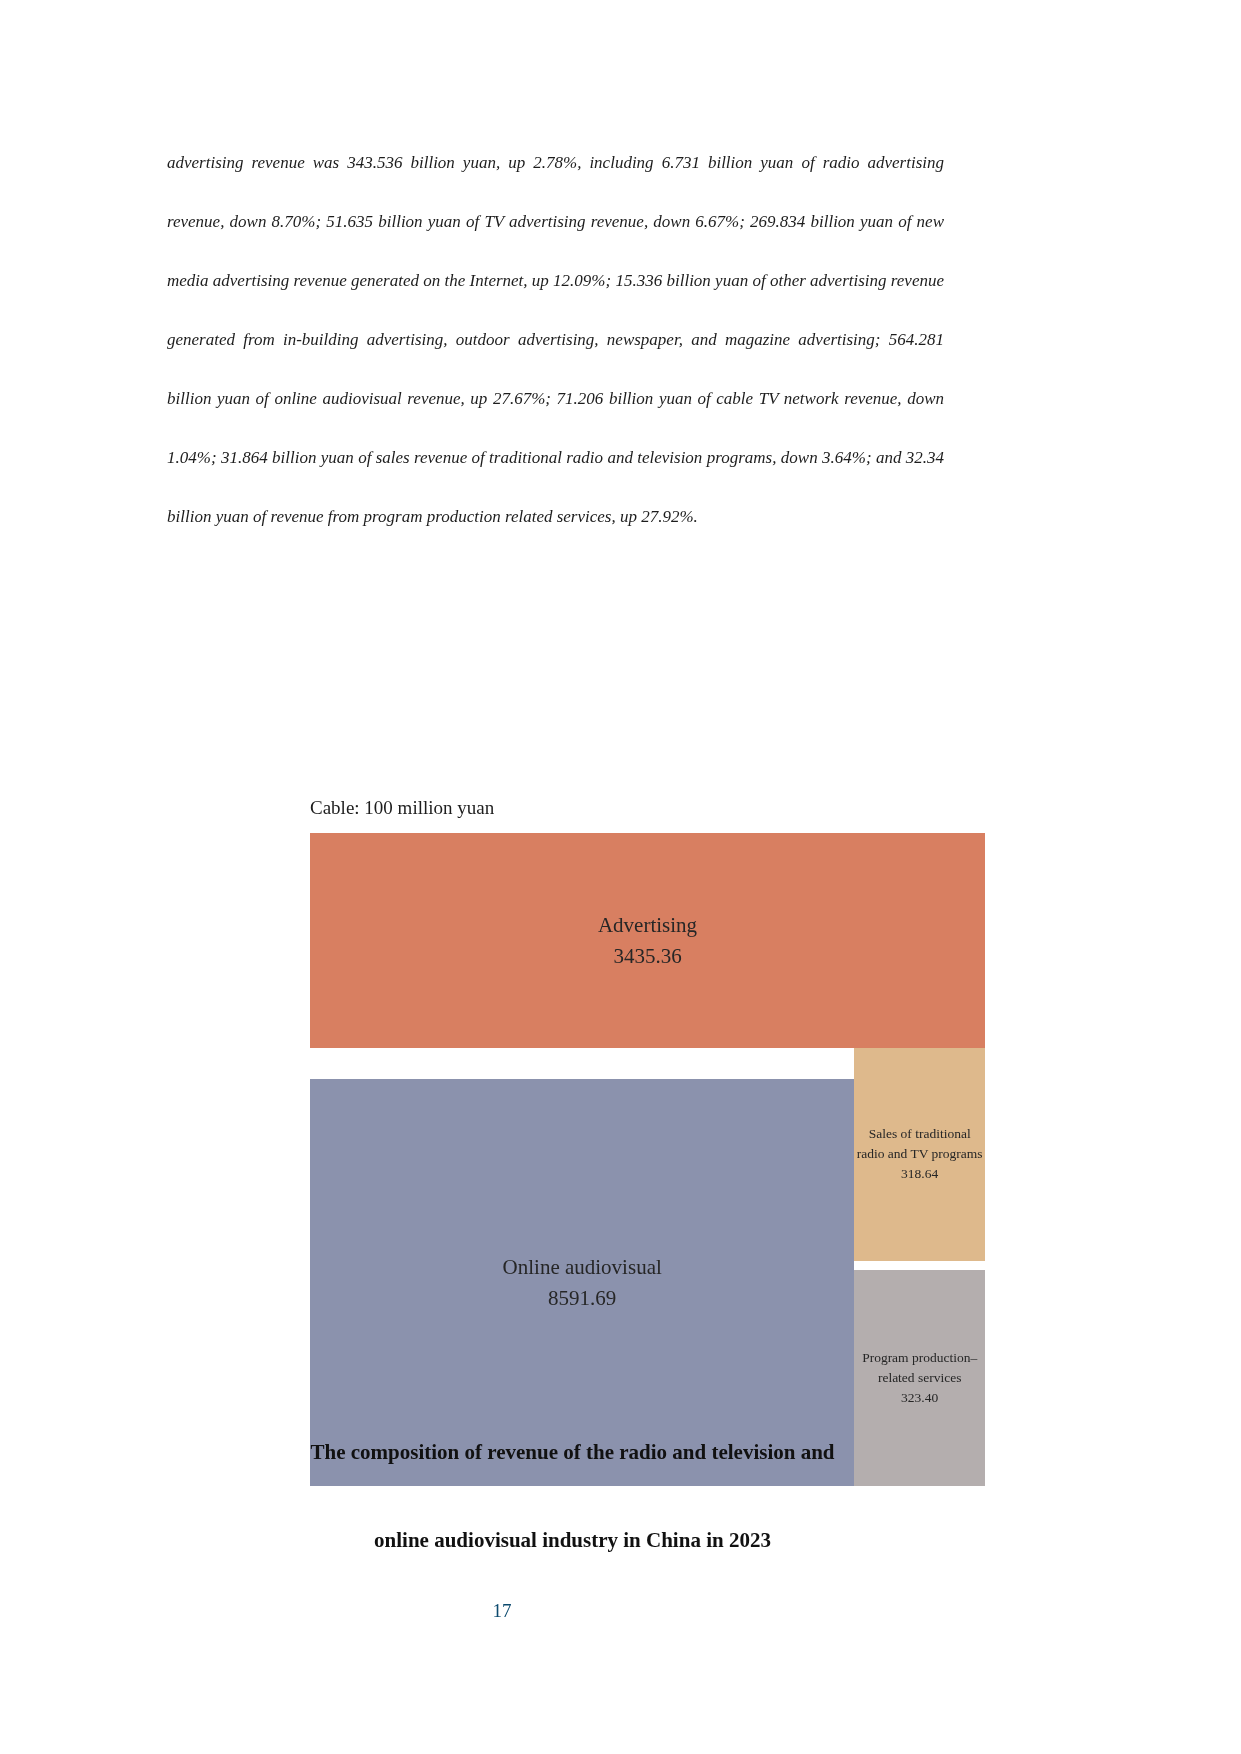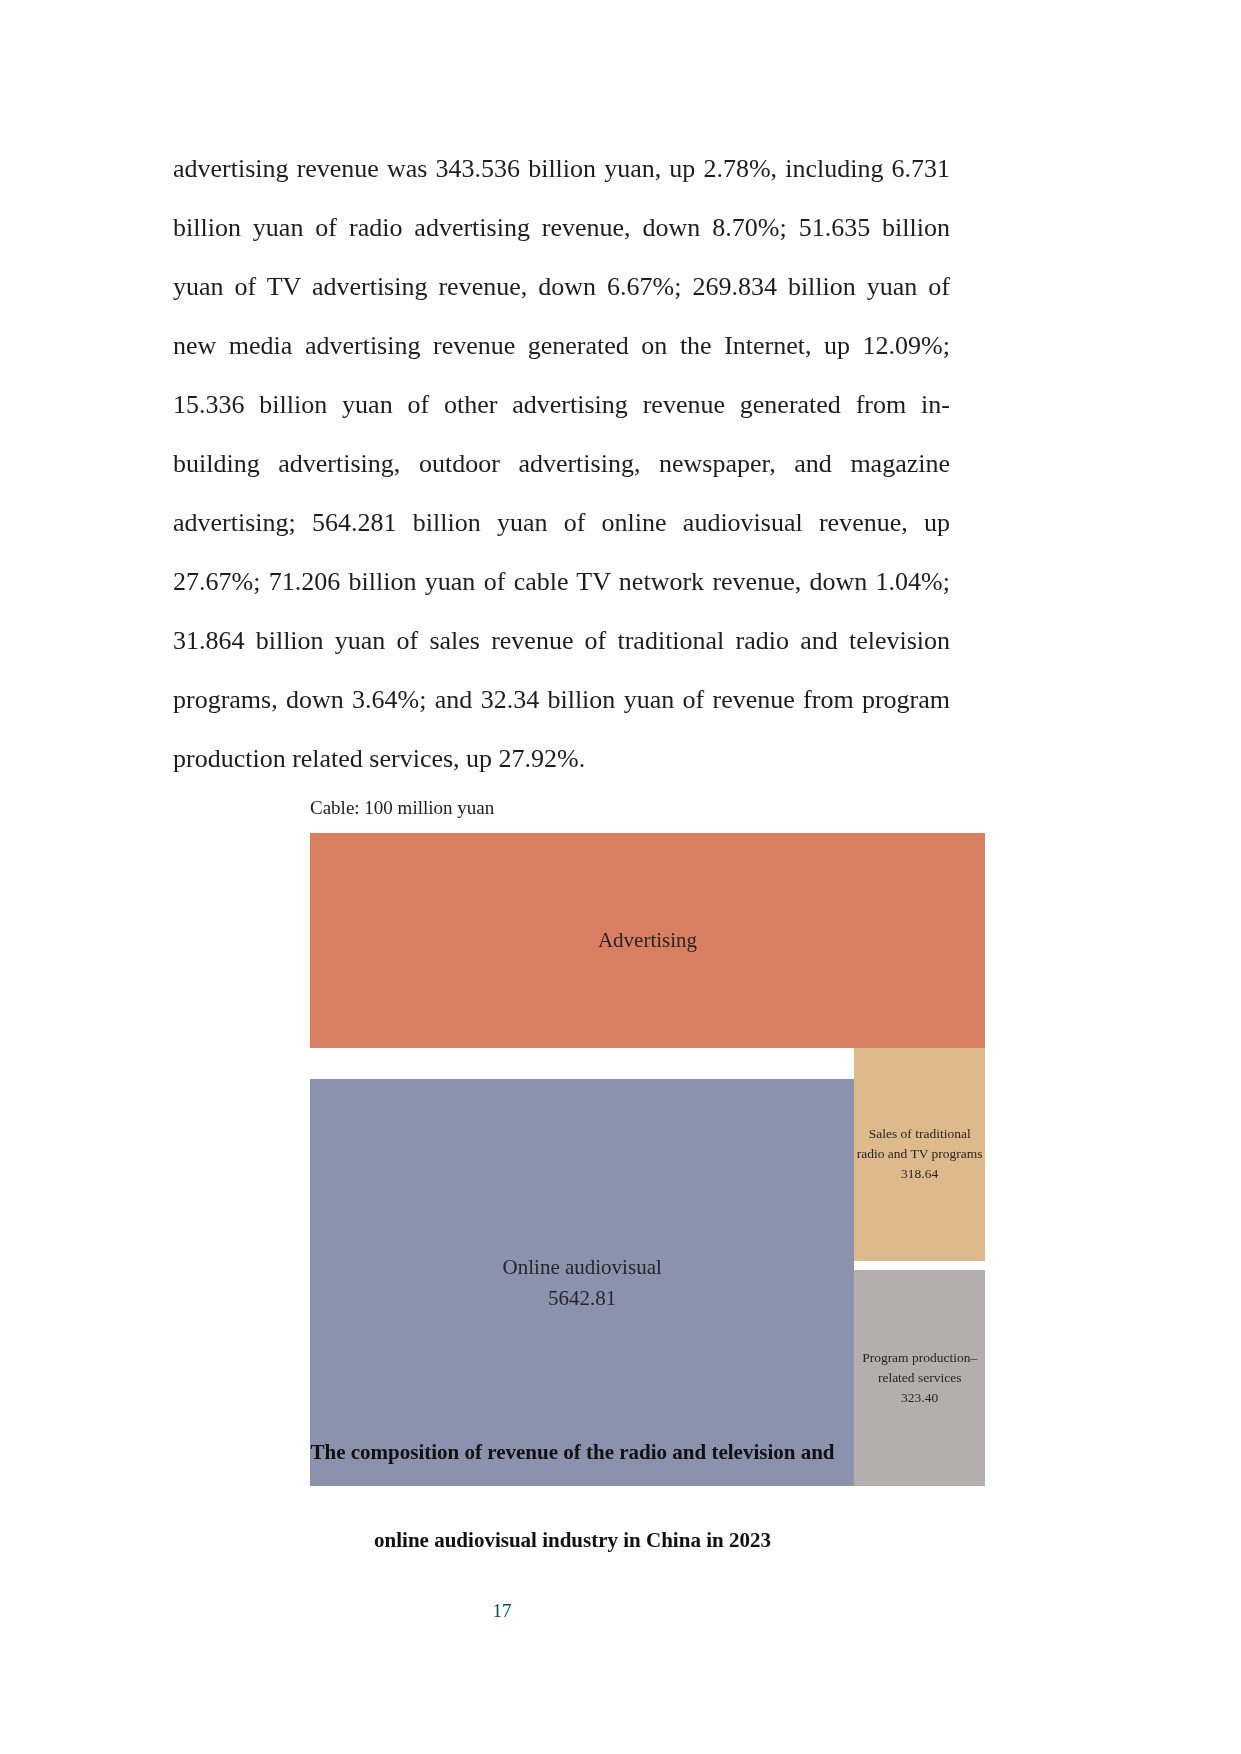--- a/index.html
+++ b/index.html
@@ -14,25 +14,26 @@
     background: #ffffff;
     font-family: "Liberation Serif", "DejaVu Serif", serif;
     color: #1d1d1d;
     overflow: hidden;
   }
   .body-text {
     position: absolute;
     left: 167px;
     top: 133px;
     width: 777px;
-    margin: 6px;
-    font-size: 26px;
+    margin: 0;
+    font-size: 17px;
     line-height: 59px;
     text-align: justify;
     color: #1d1d1d;
+    font-style: italic;
   }
   .unit-label {
     position: absolute;
     left: 310px;
     top: 797px;
     font-size: 19px;
     color: #1d1d1d;
   }
   .treemap {
     position: absolute;
@@ -111,29 +112,30 @@
 
   <p class="body-text">advertising revenue was 343.536 billion yuan, up 2.78%, including 6.731 billion yuan of radio advertising revenue, down 8.70%; 51.635 billion yuan of TV advertising revenue, down 6.67%; 269.834 billion yuan of new media advertising revenue generated on the Internet, up 12.09%; 15.336 billion yuan of other advertising revenue generated from in-building advertising, outdoor advertising, newspaper, and magazine advertising; 564.281 billion yuan of online audiovisual revenue, up 27.67%; 71.206 billion yuan of cable TV network revenue, down 1.04%; 31.864 billion yuan of sales revenue of traditional radio and television programs, down 3.64%; and 32.34 billion yuan of revenue from program production related services, up 27.92%.</p>
 
   <div class="unit-label">Cable: 100 million yuan</div>
 
   <div class="treemap">
 
     <div class="tm-node tm-advertising" style="height: 32.9301%; background: rgb(216, 127, 97);">
       <div class="tm-label">
         <div class="tm-name">Advertising</div>
+        <div class="tm-value">3435.36</div>
       </div>
     </div>
 
     <div class="tm-bottom">
 
       <div class="tm-node tm-online" style="width: 80.6472%; background: rgb(139, 146, 173); margin-top: 31px;">
         <div class="tm-label">
           <div class="tm-name">Online audiovisual</div>
-          <div class="tm-value">5642.81</div>
+          <div class="tm-value">8591.69</div>
         </div>
       </div>
 
       <div class="tm-right-col">
 
 
         <div class="tm-node tm-sales" style="flex-grow: 318.64; background: rgb(222, 185, 140);">
           <div class="tm-label">
             <div class="tm-name">Sales of traditional radio and TV programs</div>
             <div class="tm-value">318.64</div>

